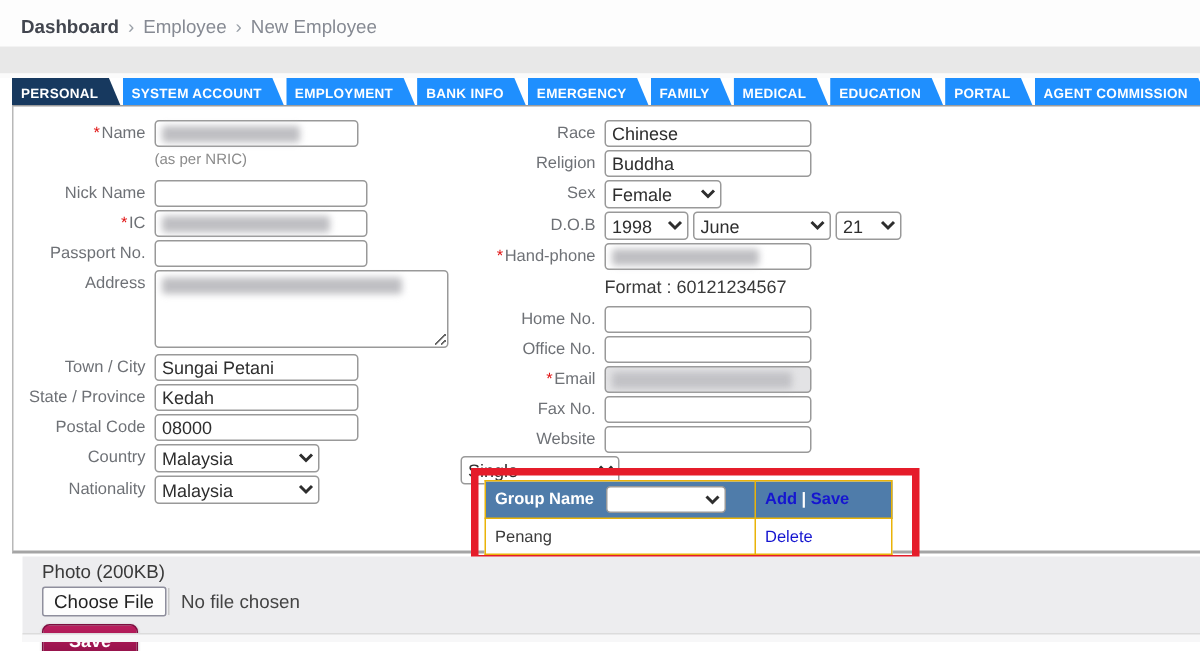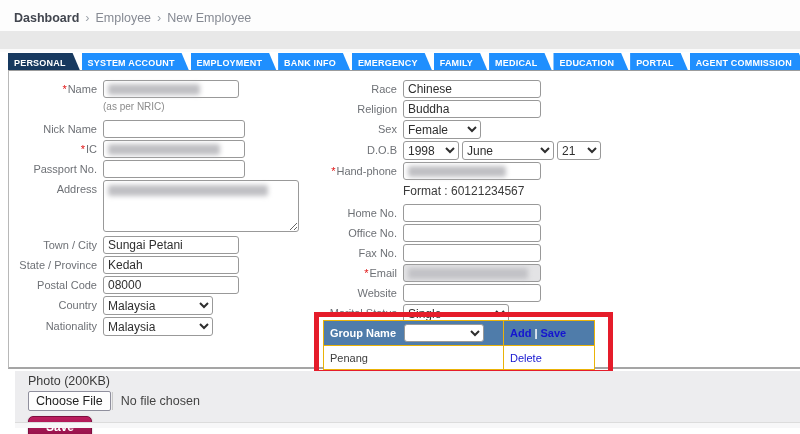--- a/index.html
+++ b/index.html
@@ -354,42 +354,41 @@
           <input type="text" class="w138" style="">
         </div>
     </div>
     <div class="frow">
       <div class="lbl">Office No.</div>
       <div class="ctl">
           <input type="text" class="w138" style="">
         </div>
     </div>
     <div class="frow">
-      <div class="lbl">Fax No.</div>
-      <div class="ctl">
-          <input type="text" class="w138" style="">
-        </div>
-    </div>
-    <div class="frow">
       <div class="lbl"><span class="req">*</span><span>Email</span></div>
       <div class="ctl">
         <div class="redact-wrap">
           <input type="text" class="w138" style="background: rgb(227, 227, 229);">
           <span class="redact in-input" style="width:120px;background:#c2c2c6"></span>
         </div>
       </div>
     </div>
     <div class="frow">
+      <div class="lbl">Fax No.</div>
+      <div class="ctl">
+          <input type="text" class="w138" style="">
+        </div>
+    </div>
+    <div class="frow">
       <div class="lbl">Website</div>
       <div class="ctl">
           <input type="text" class="w138" style="">
         </div>
     </div>
     <div class="frow">
-      <div class="lbl">Marital Status</div>
       <div class="ctl">
         <select style="width:106px">
           <option>Single</option>
         </select>
       </div>
     </div>
   </div>
 
   <table class="group-table">
     <tbody>

